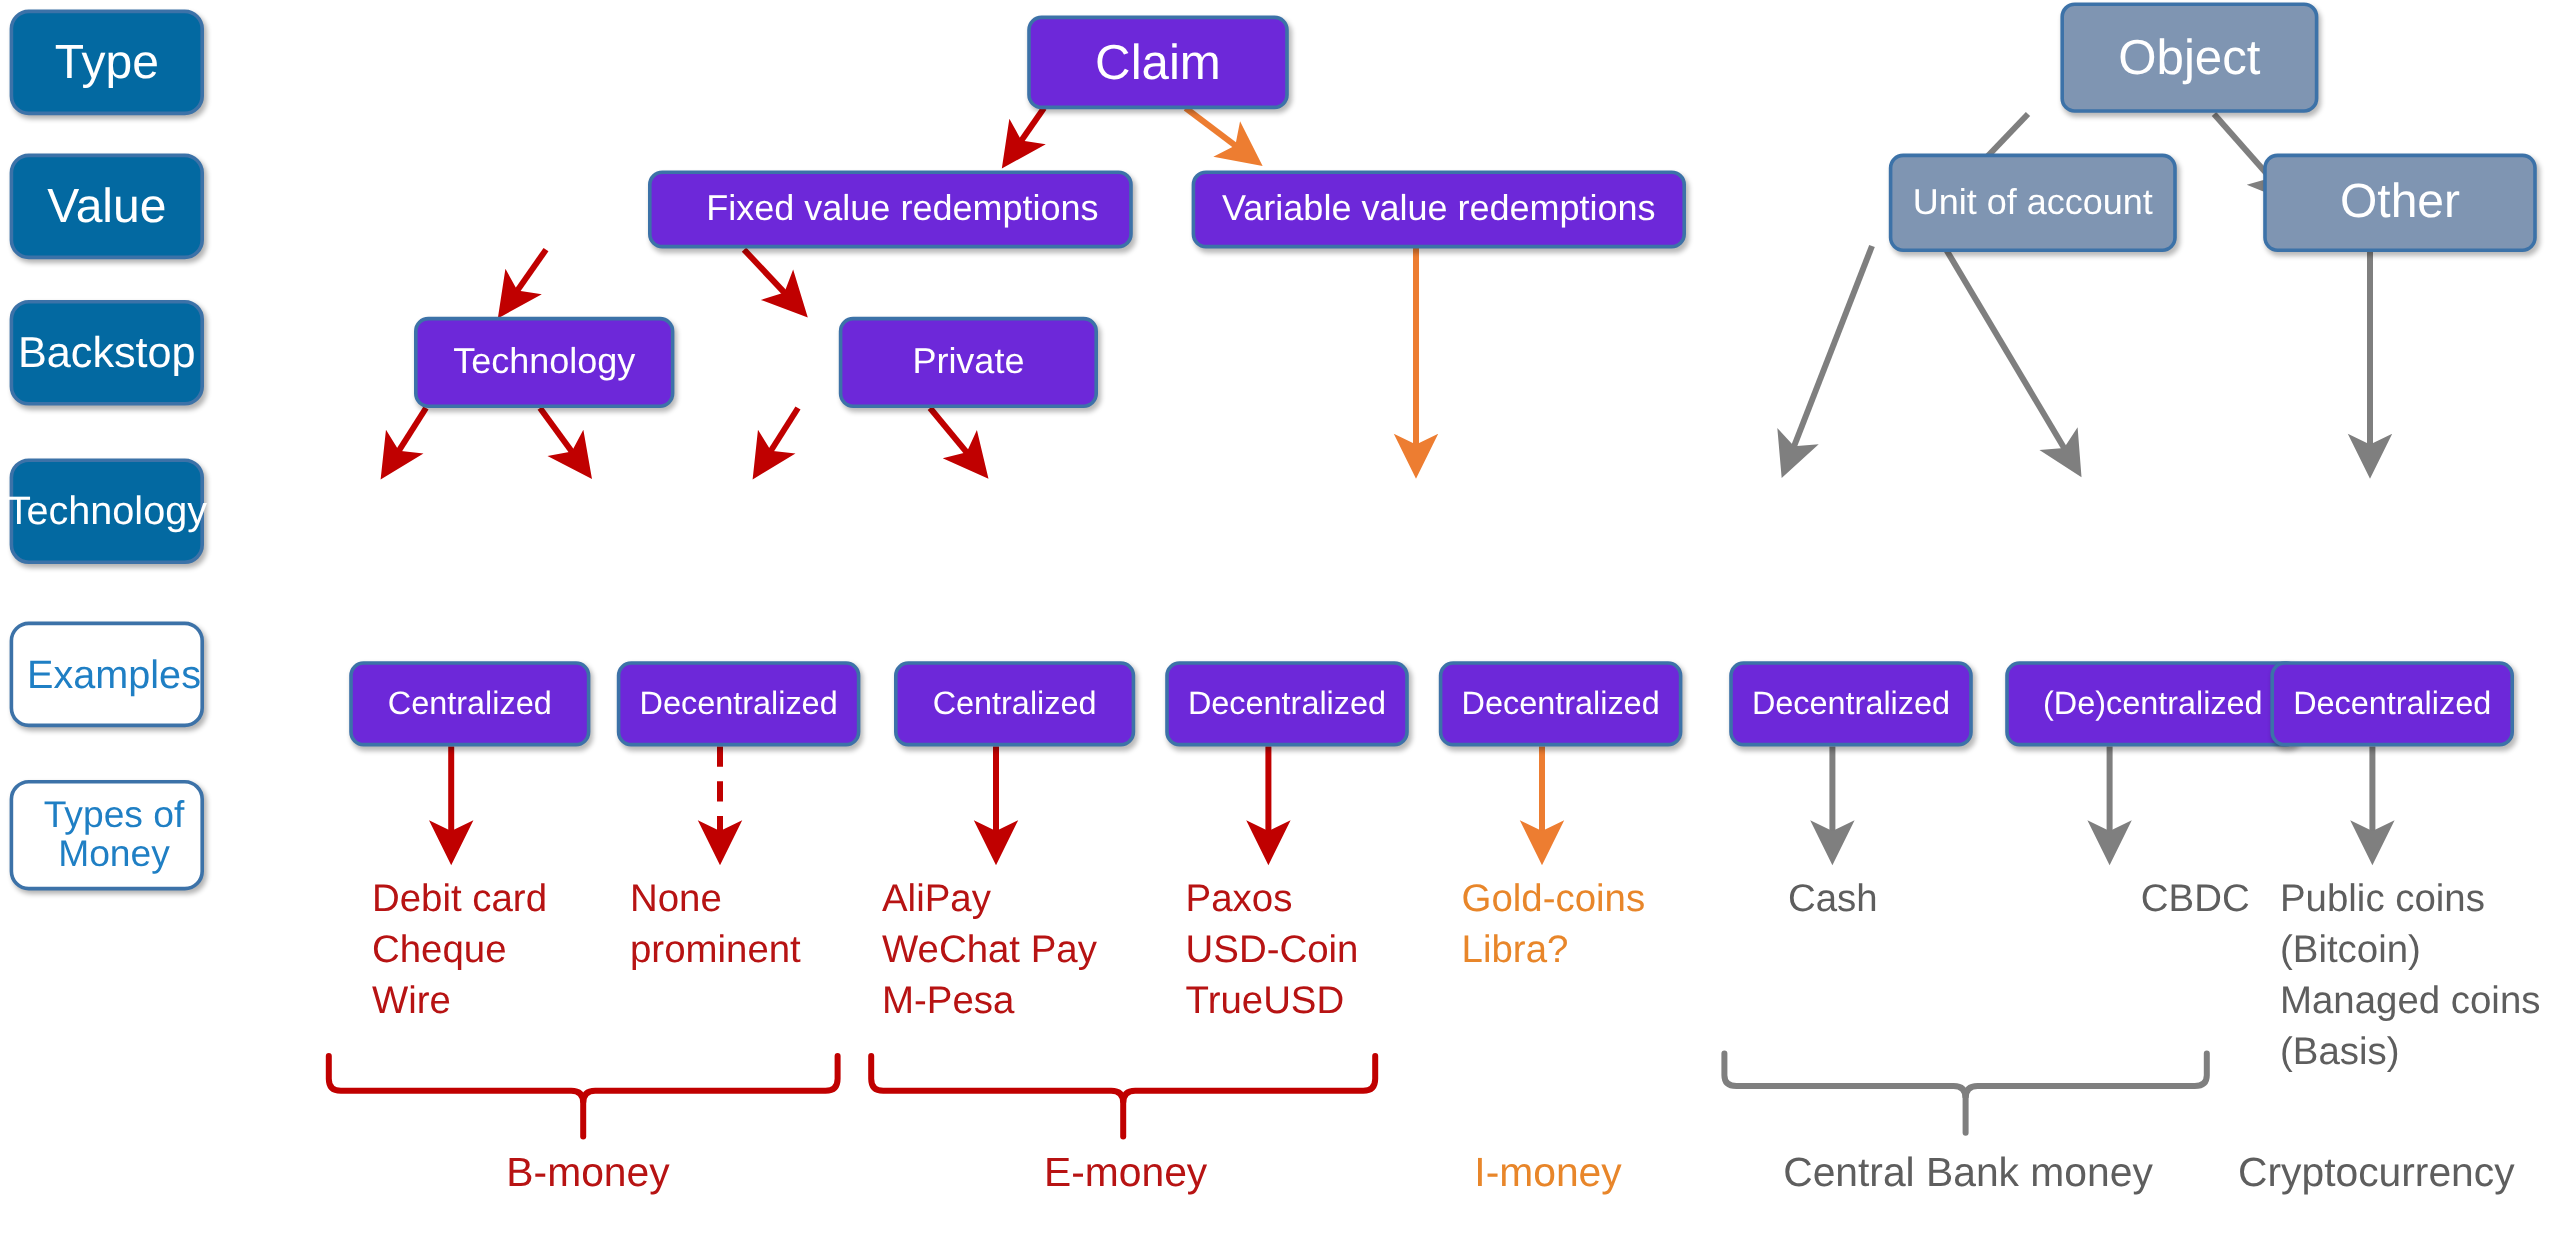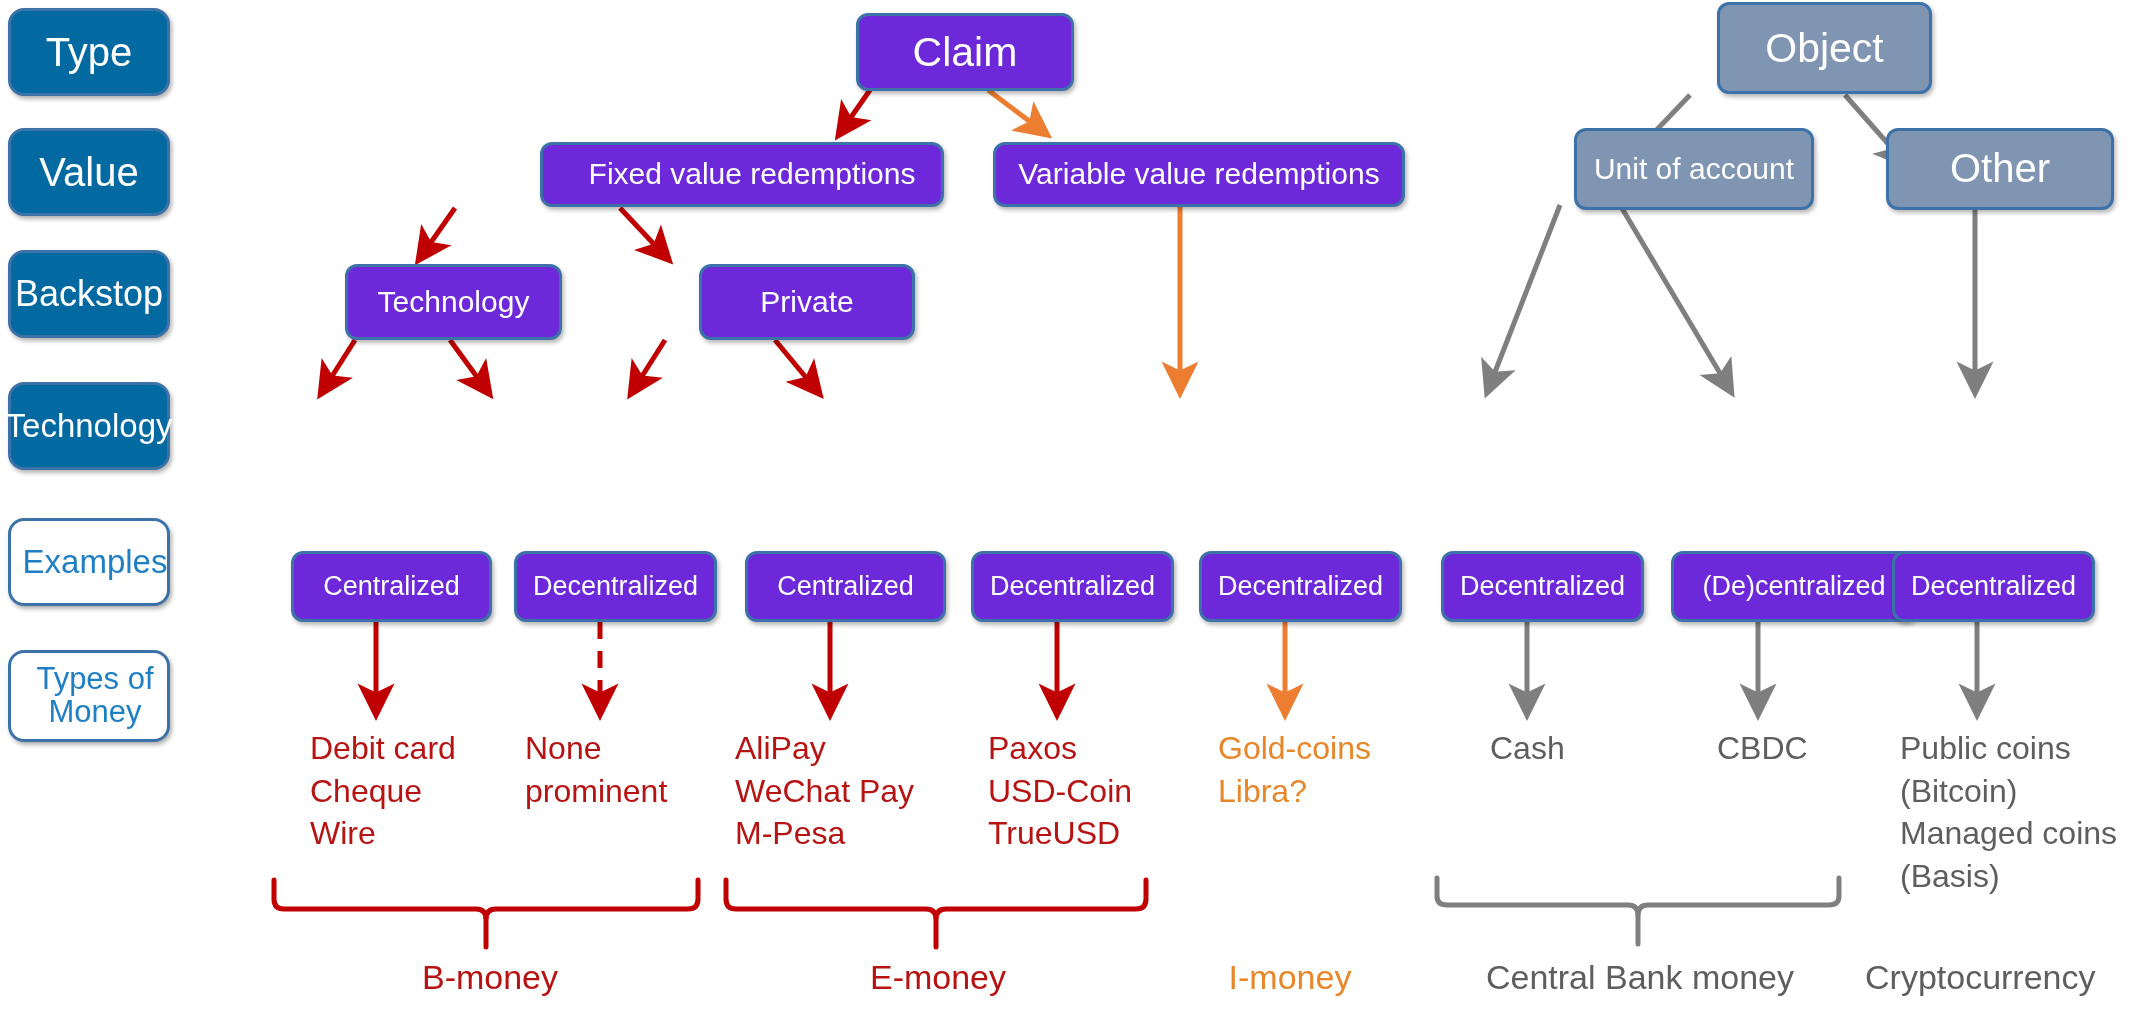--- a/index.html
+++ b/index.html
@@ -168,21 +168,21 @@
 
   <div class="txt red" style="left:988px;top:727px;width:215px;font-size:32px;">Paxos
 USD-Coin
 TrueUSD</div>
 
   <div class="txt orange" style="left:1218px;top:727px;width:220px;font-size:32px;">Gold-coins
 Libra?</div>
 
   <div class="txt gray" style="left:1490px;top:727px;width:160px;font-size:32px;">Cash</div>
 
-  <div class="txt gray" style="left:1717px;top:727px;width:170px;font-size:32px;">CBDC</div>
+  <div class="txt gray" style="left:1784px;top:727px;width:170px;font-size:32px;">CBDC</div>
 
   <div class="txt gray" style="left:1900px;top:727px;width:245px;font-size:32px;">Public coins
 (Bitcoin)
 Managed coins
 (Basis)</div>
 
   <div class="txt red" style="left:400px;top:955px;width:180px;font-size:34px;text-align:center;">B-money</div>
 
   <div class="txt red" style="left:848px;top:955px;width:180px;font-size:34px;text-align:center;">E-money</div>
 

